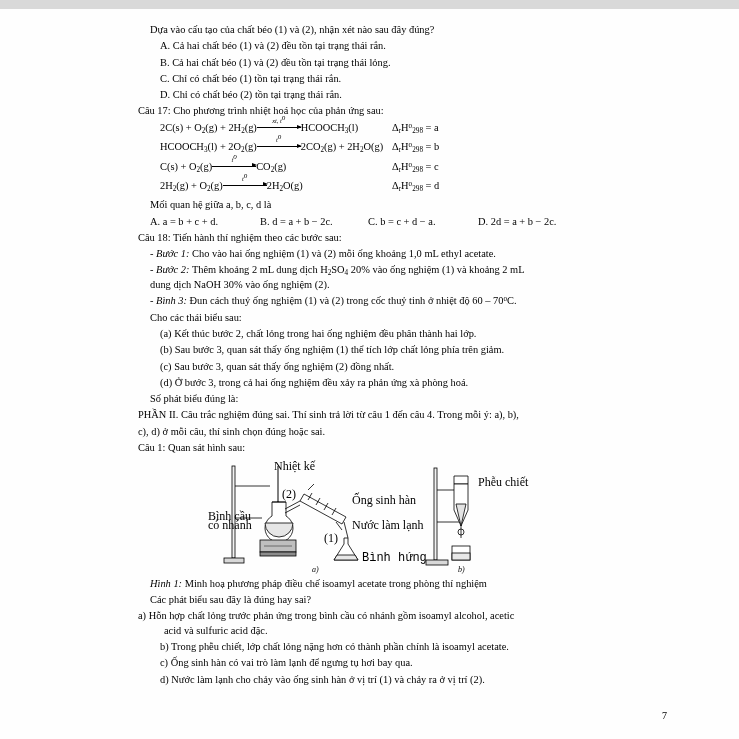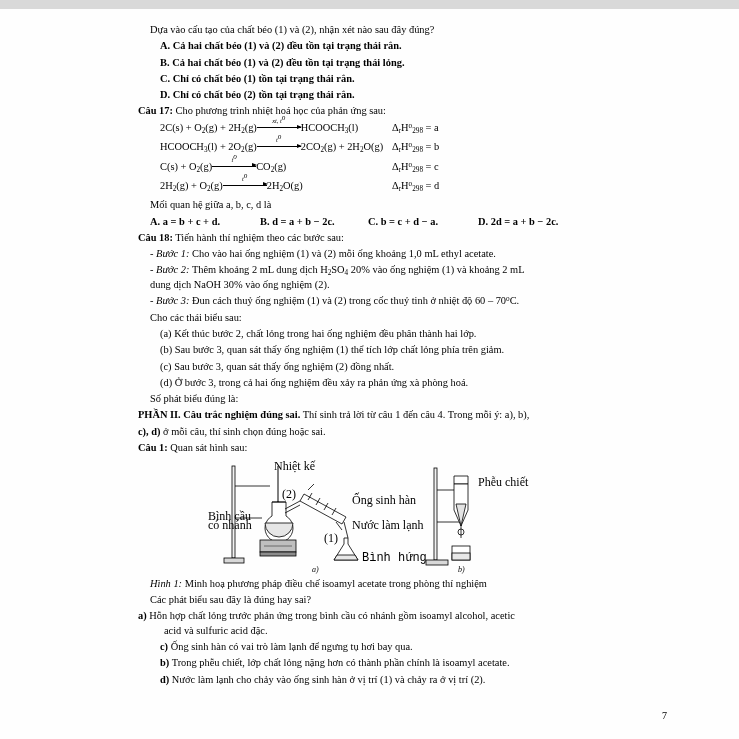--- a/index.html
+++ b/index.html
@@ -39,21 +39,21 @@
     position: absolute;
     left: 138px;
     top: 14px;
     width: 470px;
     font-size: 10.4px;
     line-height: 1.42;
     text-align: left;
   }
   .line { margin: 0 0 1.5px 0; white-space: nowrap; }
   .wrapline { margin: 0 0 1.5px 0; }
-  .b { font-weight: bold; }
+  .b { font-weight: normal; }
   .i { font-style: italic; }
   .ind1 { padding-left: 12px; }
   .ind2 { padding-left: 22px; }
   .hang { padding-left: 26px; text-indent: -26px; }
 
   
   .eqblock { margin: 2px 0 2px 0; }
   .eqrow {
     display: flex;
     align-items: baseline;
@@ -203,21 +203,21 @@
         <span class="b">Câu 18:</span><span> Tiến hành thí nghiệm theo các bước sau:</span>
       </div>
 
       <div class="line ind1">
         <span class="i">- Bước 1:</span> Cho vào hai ống nghiệm (1) và (2) mỗi ống khoảng 1,0 mL ethyl acetate.
       </div>
       <div class="wrapline ind1">
         <span class="i">- Bước 2:</span> Thêm khoảng 2 mL dung dịch H<sub>2</sub>SO<sub>4</sub> 20% vào ống nghiệm (1) và khoảng 2 mL<br>dung dịch NaOH 30% vào ống nghiệm (2).
       </div>
       <div class="line ind1">
-        <span class="i">- Bước 3:</span> Đun cách thuỷ ống nghiệm (1) và (2) trong cốc thuỷ tinh ở nhiệt độ 60 – 70<sup>o</sup>C.
+        <span class="i">- Bình 3:</span> Đun cách thuỷ ống nghiệm (1) và (2) trong cốc thuỷ tinh ở nhiệt độ 60 – 70<sup>o</sup>C.
       </div>
 
       <div class="line ind1">Cho các thái biểu sau:</div>
       <div class="line ind2">(a) Kết thúc bước 2, chất lỏng trong hai ống nghiệm đều phân thành hai lớp.</div>
       <div class="line ind2">(b) Sau bước 3, quan sát thấy ống nghiệm (1) thể tích lớp chất lỏng phía trên giảm.</div>
       <div class="line ind2">(c) Sau bước 3, quan sát thấy ống nghiệm (2) đồng nhất.</div>
       <div class="line ind2">(d) Ở bước 3, trong cả hai ống nghiệm đều xảy ra phản ứng xà phòng hoá.</div>
       <div class="line ind1">Số phát biểu đúng là:</div>
 
 
@@ -307,26 +307,26 @@
       <div class="line ind1">
         <span class="i">Hình 1:</span><span> Minh hoạ phương pháp điều chế isoamyl acetate trong phòng thí nghiệm</span>
       </div>
       <div class="line ind1">Các phát biểu sau đây là đúng hay sai?</div>
 
       <div class="wrapline ind2 hang">
         <span class="b">a)</span>
         <span>Hỗn hợp chất lỏng trước phản ứng trong bình cầu có nhánh gồm isoamyl alcohol, acetic<br><span style="padding-left:26px; display:inline-block;">acid và sulfuric acid đặc.</span></span>
       </div>
       <div class="line ind2">
+        <span class="b">b)</span>
+        <span>Trong phễu chiết, lớp chất lỏng nặng hơn có thành phần chính là isoamyl acetate.</span>
+      </div>
+      <div class="line ind2">
         <span class="b">c)</span>
         <span>Ống sinh hàn có vai trò làm lạnh để ngưng tụ hơi bay qua.</span>
-      </div>
-      <div class="line ind2">
-        <span class="b">b)</span>
-        <span>Trong phễu chiết, lớp chất lỏng nặng hơn có thành phần chính là isoamyl acetate.</span>
       </div>
       <div class="line ind2">
         <span class="b">d)</span>
         <span>Nước làm lạnh cho chảy vào ống sinh hàn ở vị trí (1) và chảy ra ở vị trí (2).</span>
       </div>
 
     </div>
 
     <div class="pageno">7</div>
   </div>

